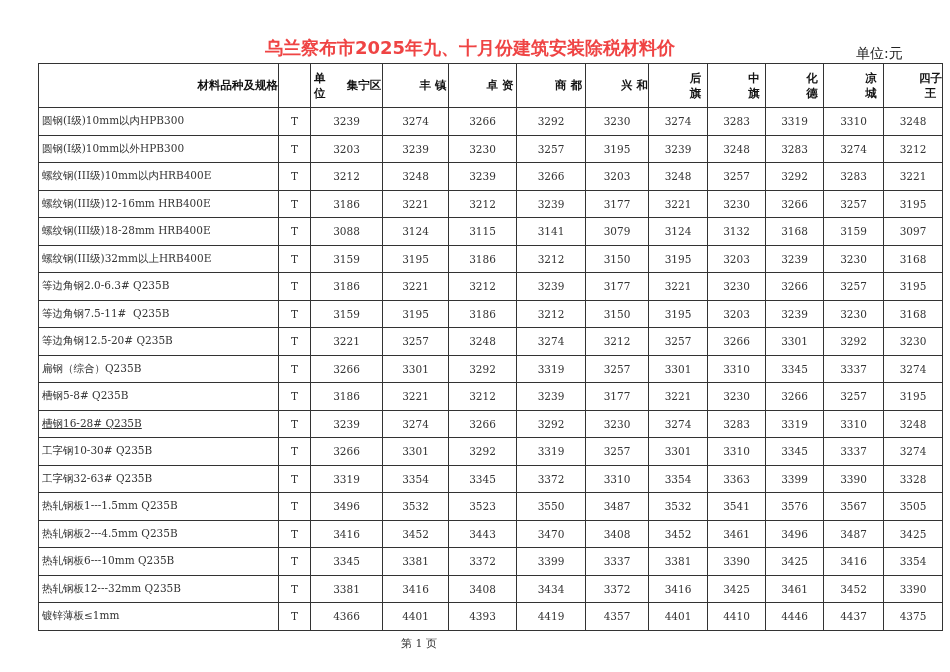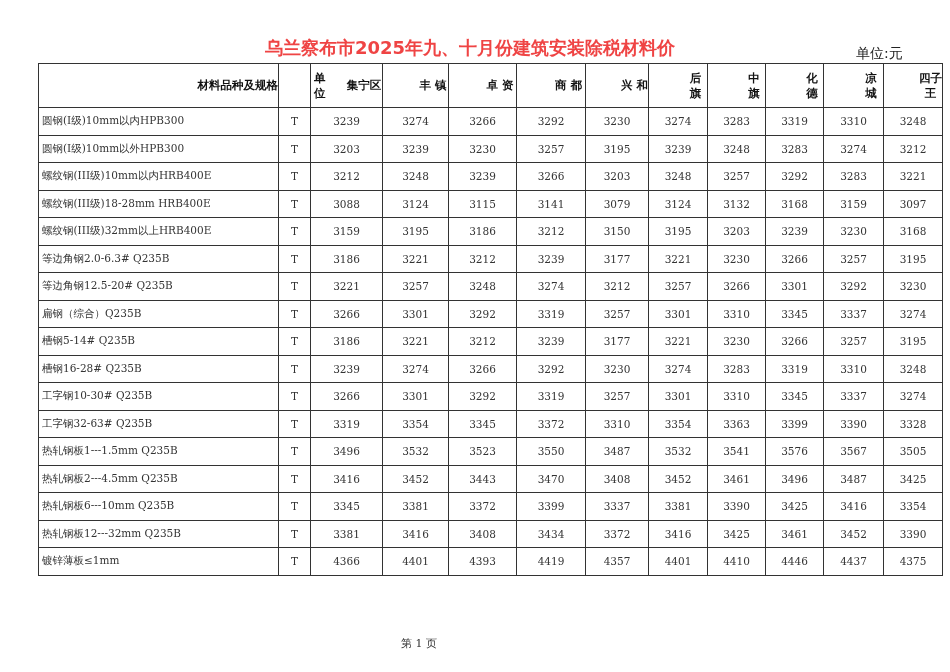--- a/index.html
+++ b/index.html
@@ -95,20 +95,34 @@
         <td>3239</td>
         <td>3266</td>
         <td>3203</td>
         <td>3248</td>
         <td>3257</td>
         <td>3292</td>
         <td>3283</td>
         <td>3221</td>
       </tr>
       <tr>
+        <td class="name" style="white-space: pre;">螺纹钢(III级)12-16mm HRB400E</td>
+        <td>T</td>
+        <td>3186</td>
+        <td>3221</td>
+        <td>3212</td>
+        <td>3239</td>
+        <td>3177</td>
+        <td>3221</td>
+        <td>3230</td>
+        <td>3266</td>
+        <td>3257</td>
+        <td>3195</td>
+      </tr>
+      <tr>
         <td class="name" style="white-space: pre;">螺纹钢(III级)18-28mm HRB400E</td>
         <td>T</td>
         <td>3088</td>
         <td>3124</td>
         <td>3115</td>
         <td>3141</td>
         <td>3079</td>
         <td>3124</td>
         <td>3132</td>
         <td>3168</td>
@@ -137,20 +151,34 @@
         <td>3212</td>
         <td>3239</td>
         <td>3177</td>
         <td>3221</td>
         <td>3230</td>
         <td>3266</td>
         <td>3257</td>
         <td>3195</td>
       </tr>
       <tr>
+        <td class="name" style="white-space: pre;">等边角钢7.5-11#  Q235B</td>
+        <td>T</td>
+        <td>3159</td>
+        <td>3195</td>
+        <td>3186</td>
+        <td>3212</td>
+        <td>3150</td>
+        <td>3195</td>
+        <td>3203</td>
+        <td>3239</td>
+        <td>3230</td>
+        <td>3168</td>
+      </tr>
+      <tr>
         <td class="name" style="white-space: pre;">等边角钢12.5-20# Q235B</td>
         <td>T</td>
         <td>3221</td>
         <td>3257</td>
         <td>3248</td>
         <td>3274</td>
         <td>3212</td>
         <td>3257</td>
         <td>3266</td>
         <td>3301</td>
@@ -165,35 +193,35 @@
         <td>3292</td>
         <td>3319</td>
         <td>3257</td>
         <td>3301</td>
         <td>3310</td>
         <td>3345</td>
         <td>3337</td>
         <td>3274</td>
       </tr>
       <tr>
-        <td class="name" style="white-space: pre;">槽钢5-14# Q235B</td>
+        <td class="name" style="white-space: pre;">槽钢5-8# Q235B</td>
         <td>T</td>
         <td>3186</td>
         <td>3221</td>
         <td>3212</td>
         <td>3239</td>
         <td>3177</td>
         <td>3221</td>
         <td>3230</td>
         <td>3266</td>
         <td>3257</td>
         <td>3195</td>
       </tr>
       <tr>
-        <td class="name" style="white-space: pre;">槽钢16-28# Q235B</td>
+        <td class="name" style="white-space: pre; text-decoration: underline;">槽钢16-28# Q235B</td>
         <td>T</td>
         <td>3239</td>
         <td>3274</td>
         <td>3266</td>
         <td>3292</td>
         <td>3230</td>
         <td>3274</td>
         <td>3283</td>
         <td>3319</td>
         <td>3310</td>

